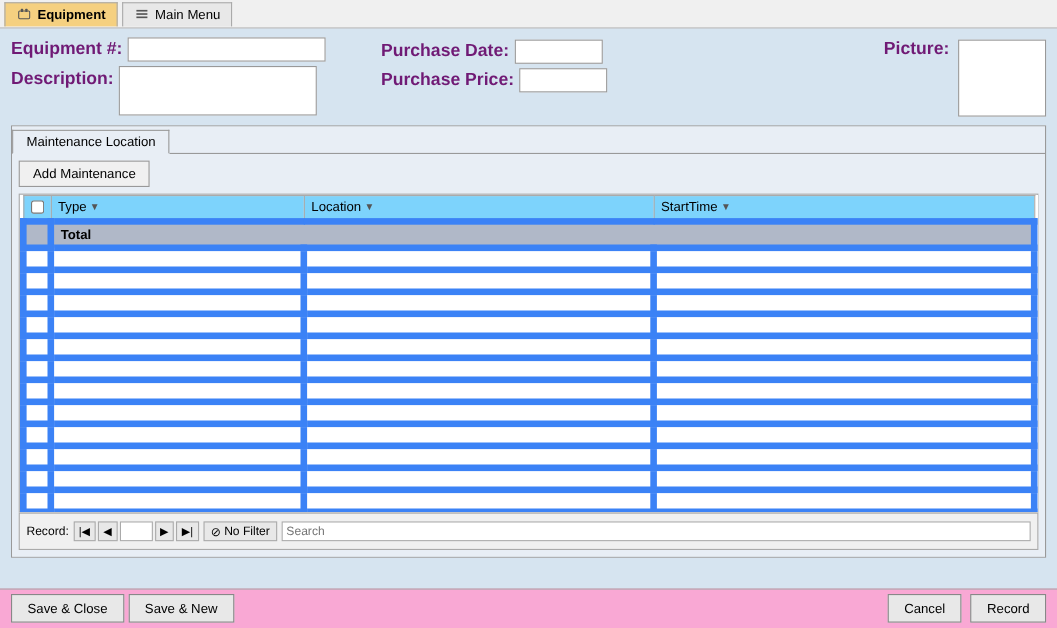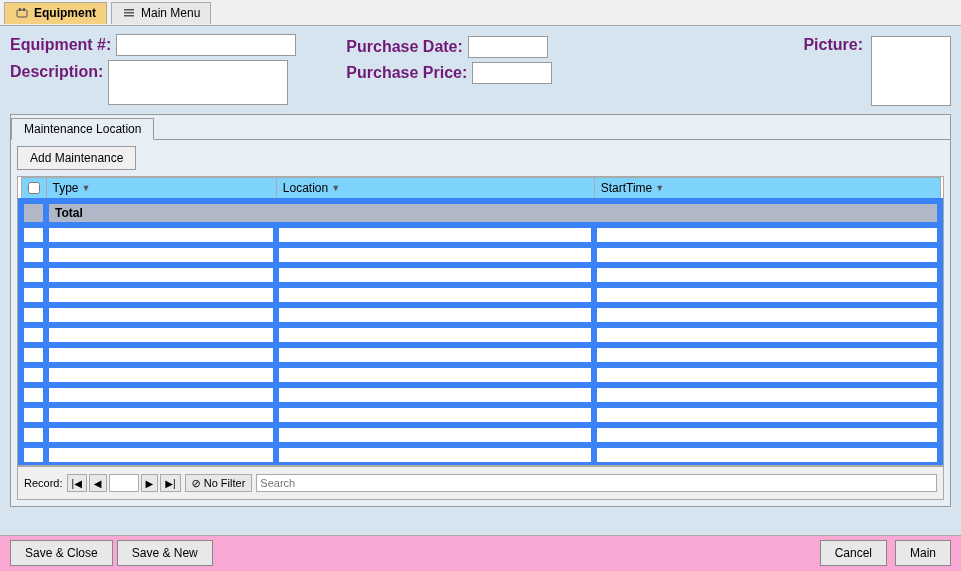--- a/index.html
+++ b/index.html
@@ -525,15 +525,15 @@
   </div>
 </div>
 
 <div class="bottom-bar">
   <div class="bottom-left">
     <button class="action-btn">Save &amp; Close</button>
     <button class="action-btn">Save &amp; New</button>
   </div>
   <div class="bottom-right">
     <button class="action-btn">Cancel</button>
-    <button class="action-btn">Main</button>
+    <button class="action-btn">Record</button>
   </div>
 </div>
 
 </body></html>

